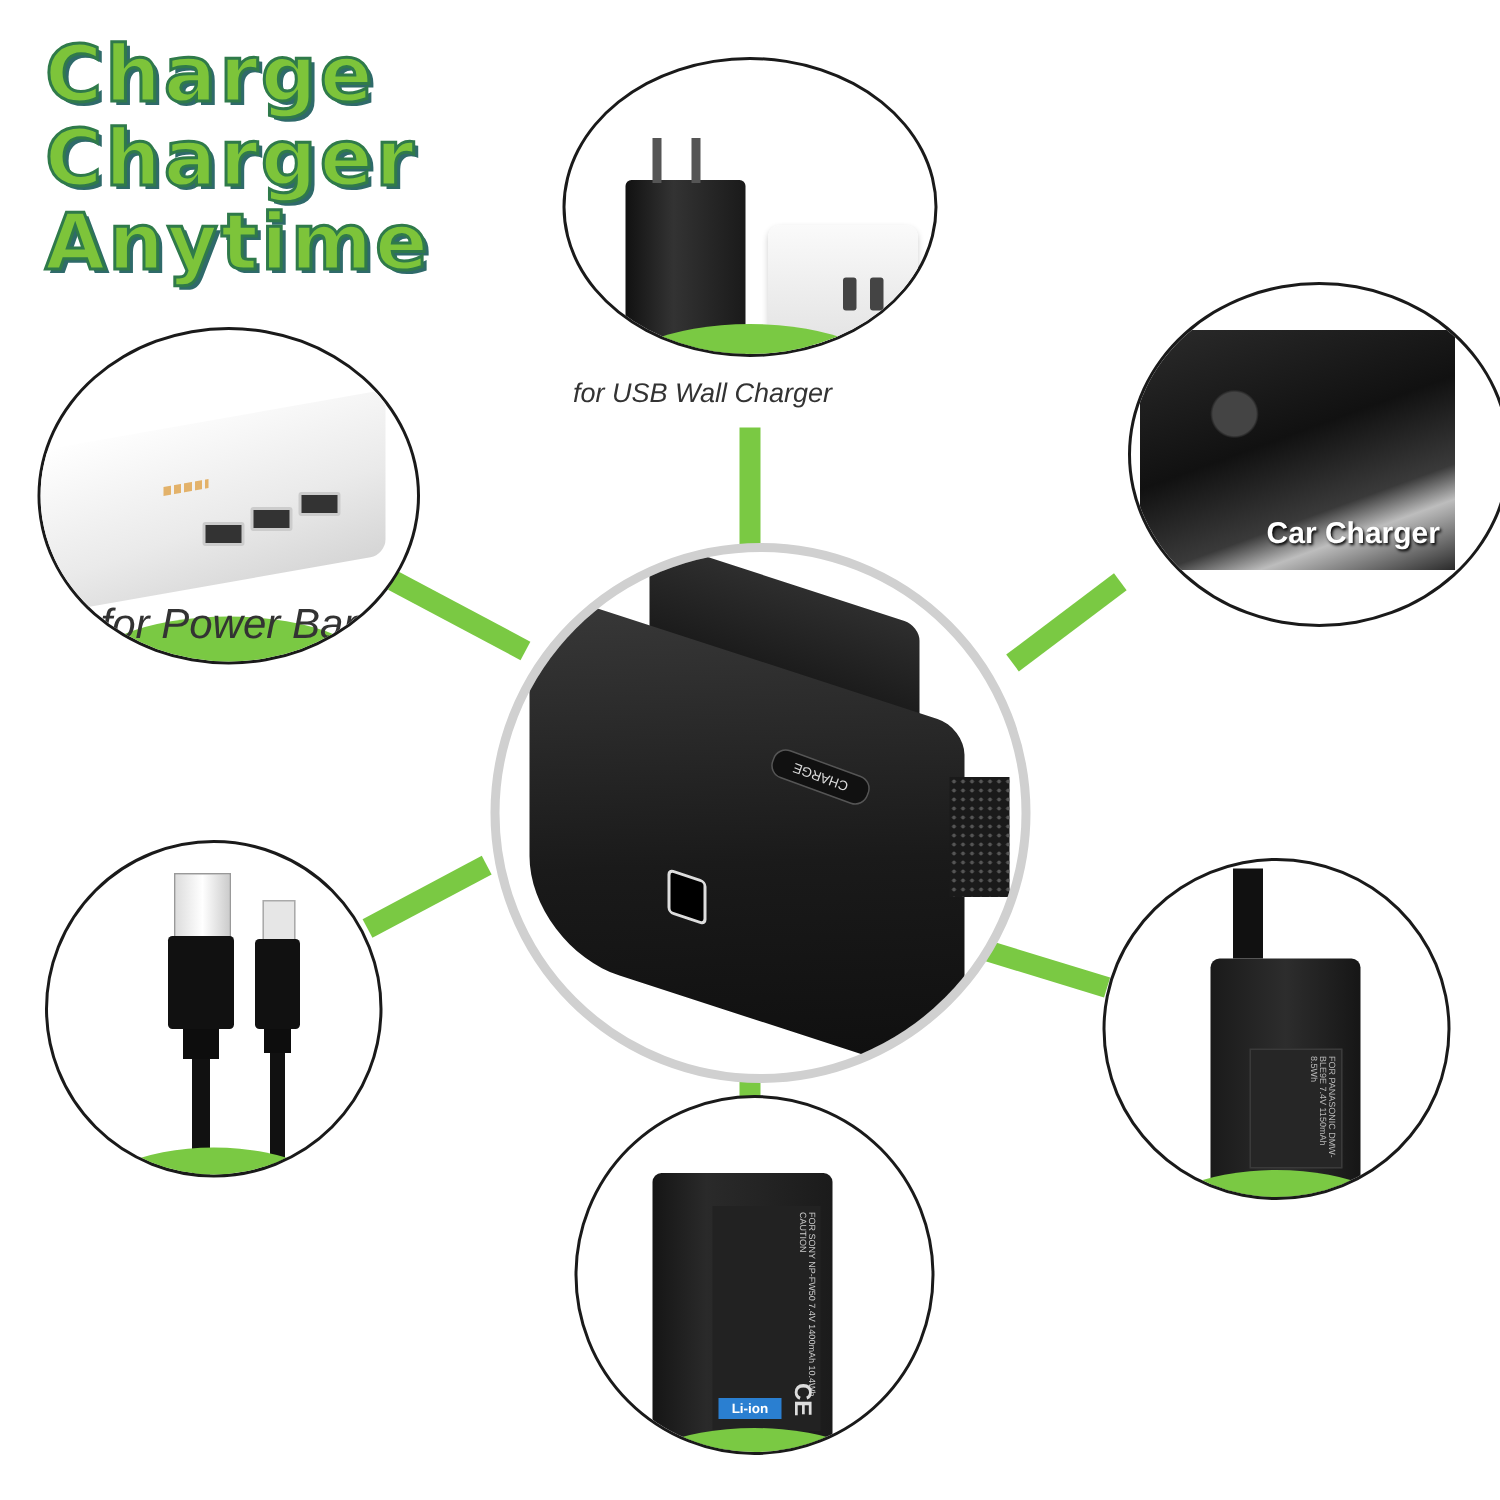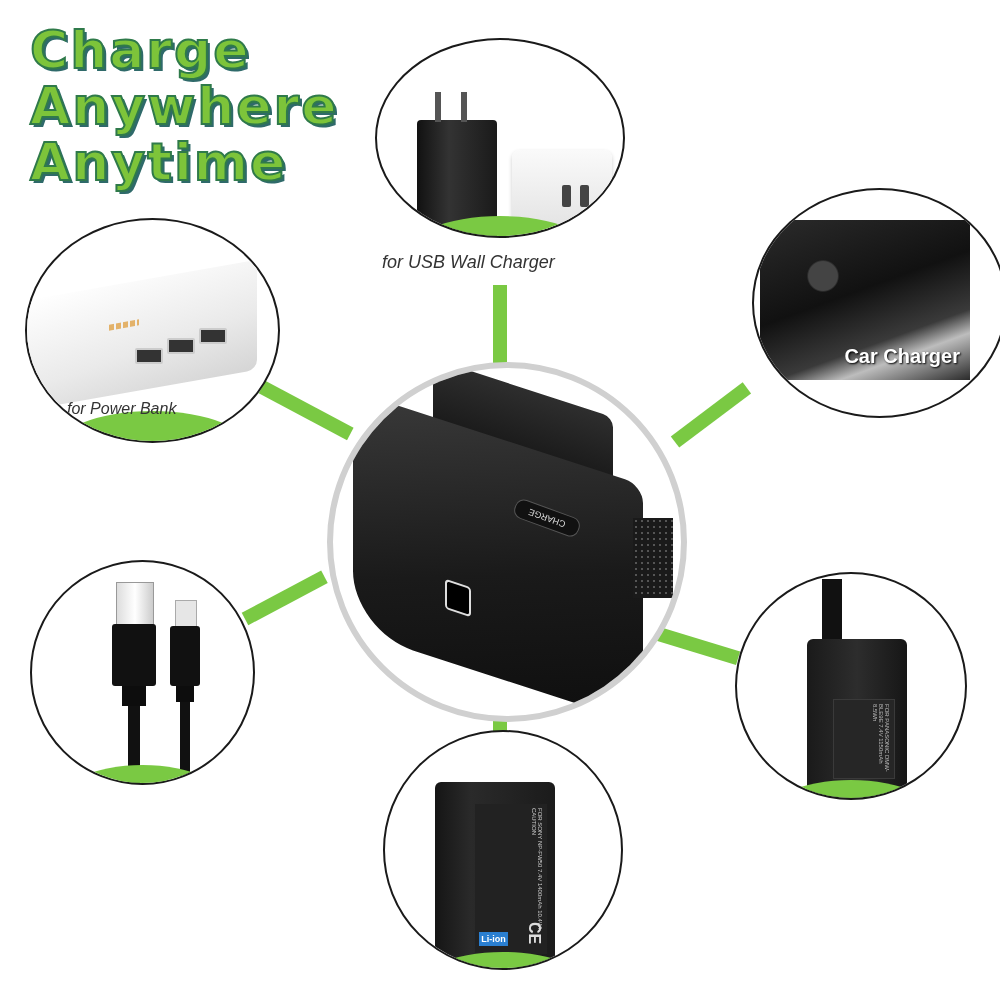--- a/index.html
+++ b/index.html
@@ -130,42 +130,42 @@
   .batt {
     position:absolute; left:50px; top:50px; width:120px; height:185px;
     background:linear-gradient(90deg,#151515,#2a2a2a 30%,#1b1b1b);
     border-radius:6px;
   }
   .batt-label {
     position:absolute; left:40px; top:22px; width:72px; height:150px; background:#222;
     color:#ccc; font-size:6px; writing-mode: vertical-rl; padding:4px; box-sizing:border-box;
   }
   .liion {
-    position:absolute; left:44px; top:150px; width:29px; height:14px; background:#2a7fd1;
+    position:absolute; left:44px; top:150px; width:42px; height:14px; background:#2a7fd1;
     color:#fff; font-size:9px; font-weight:bold; text-align:center; line-height:14px;
   }
   .ce { position:absolute; left:90px; top:140px; color:#ddd; font-size:16px; font-weight:bold; writing-mode: vertical-rl; }
 
   
   .dock {
     position:absolute; left:70px; top:65px; width:100px; height:160px;
     background:linear-gradient(90deg,#1a1a1a,#2d2d2d 50%,#161616); border-radius:6px;
   }
   .dock-plug { position:absolute; left:85px; top:5px; width:20px; height:60px; background:#111; }
   .dock-batt {
     position:absolute; left:26px; top:60px; width:62px; height:80px; background:#262626;
     border:1px solid #3a3a3a; color:#bbb; font-size:6px; writing-mode: vertical-rl; padding:4px; box-sizing:border-box;
   }
 </style>
 </head>
 <body>
 
 <div class="headline">
   <div>Charge</div>
-  <div>Anywhere</div>
+  <div>Charger</div>
   <div>Anytime</div>
 </div>
 
 <div class="connector v" style="left:493px; top:285px; height:82px;"></div>
 <div class="connector v" style="left:493px; top:700px; height:40px;"></div>
 <div class="connector" style="left:262px; top:380px; width:100px; transform:rotate(28deg);"></div>
 <div class="connector" style="left:245px; top:612px; width:90px; transform:rotate(-28deg);"></div>
 <div class="connector" style="left:675px; top:435px; width:90px; transform:rotate(-37deg);"></div>
 <div class="connector" style="left:652px; top:625px; width:90px; transform:rotate(17deg);"></div>
 
@@ -182,21 +182,21 @@
 </div>
 <div class="caption" style="left:382px; top:252px;">for USB Wall Charger</div>
 
 <div class="circle" style="left:25px; top:218px; width:255px; height:225px;">
   <div class="pb-body"></div>
   <div class="pb-leds"></div>
   <div class="pb-port" style="left:108px; top:128px;"></div>
   <div class="pb-port" style="left:140px; top:118px;"></div>
   <div class="pb-port" style="left:172px; top:108px;"></div>
   <div class="green-cap"></div>
-  <div class="caption" style="left:40px; top:180px; font-size:16px;">for Power Bank</div>
+  <div class="caption" style="left:40px; top:180px; font-size:28px;">for Power Bank</div>
 </div>
 
 <div class="circle" style="left:752px; top:188px; width:255px; height:230px;">
   <div class="car-photo">
     <div class="car-label">Car Charger</div>
   </div>
 </div>
 
 <div class="center-circle">
   <div class="charger-top"></div>

